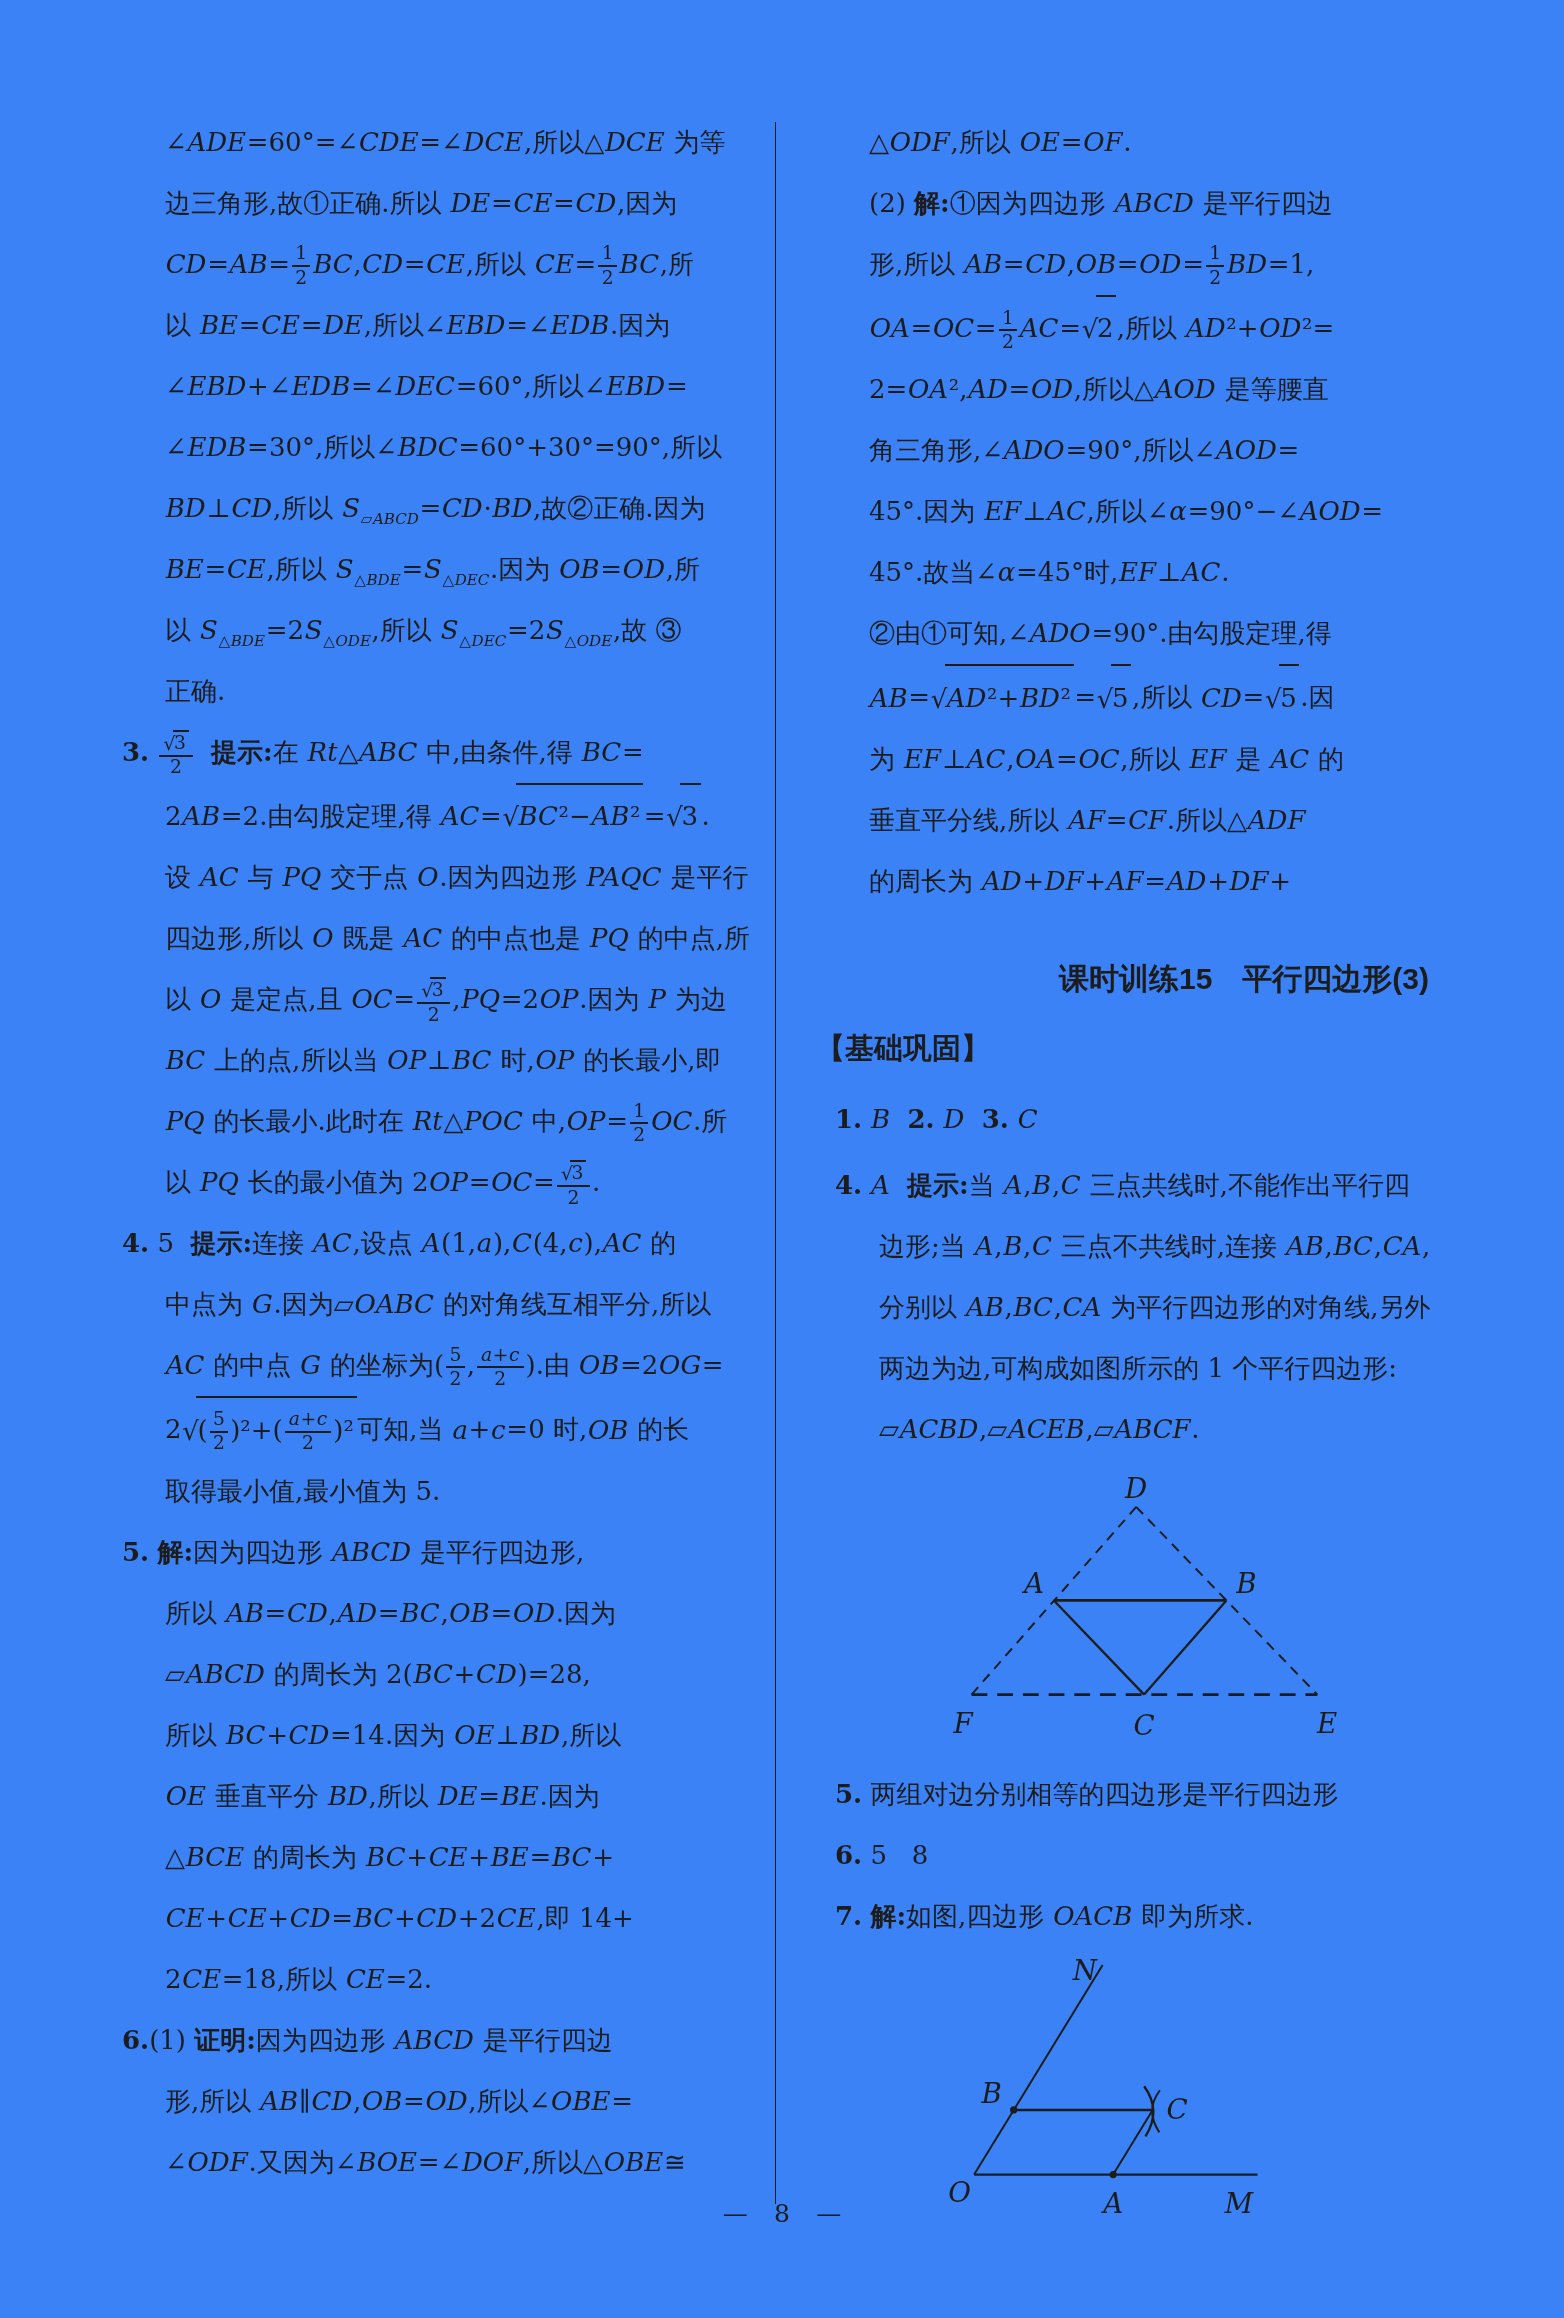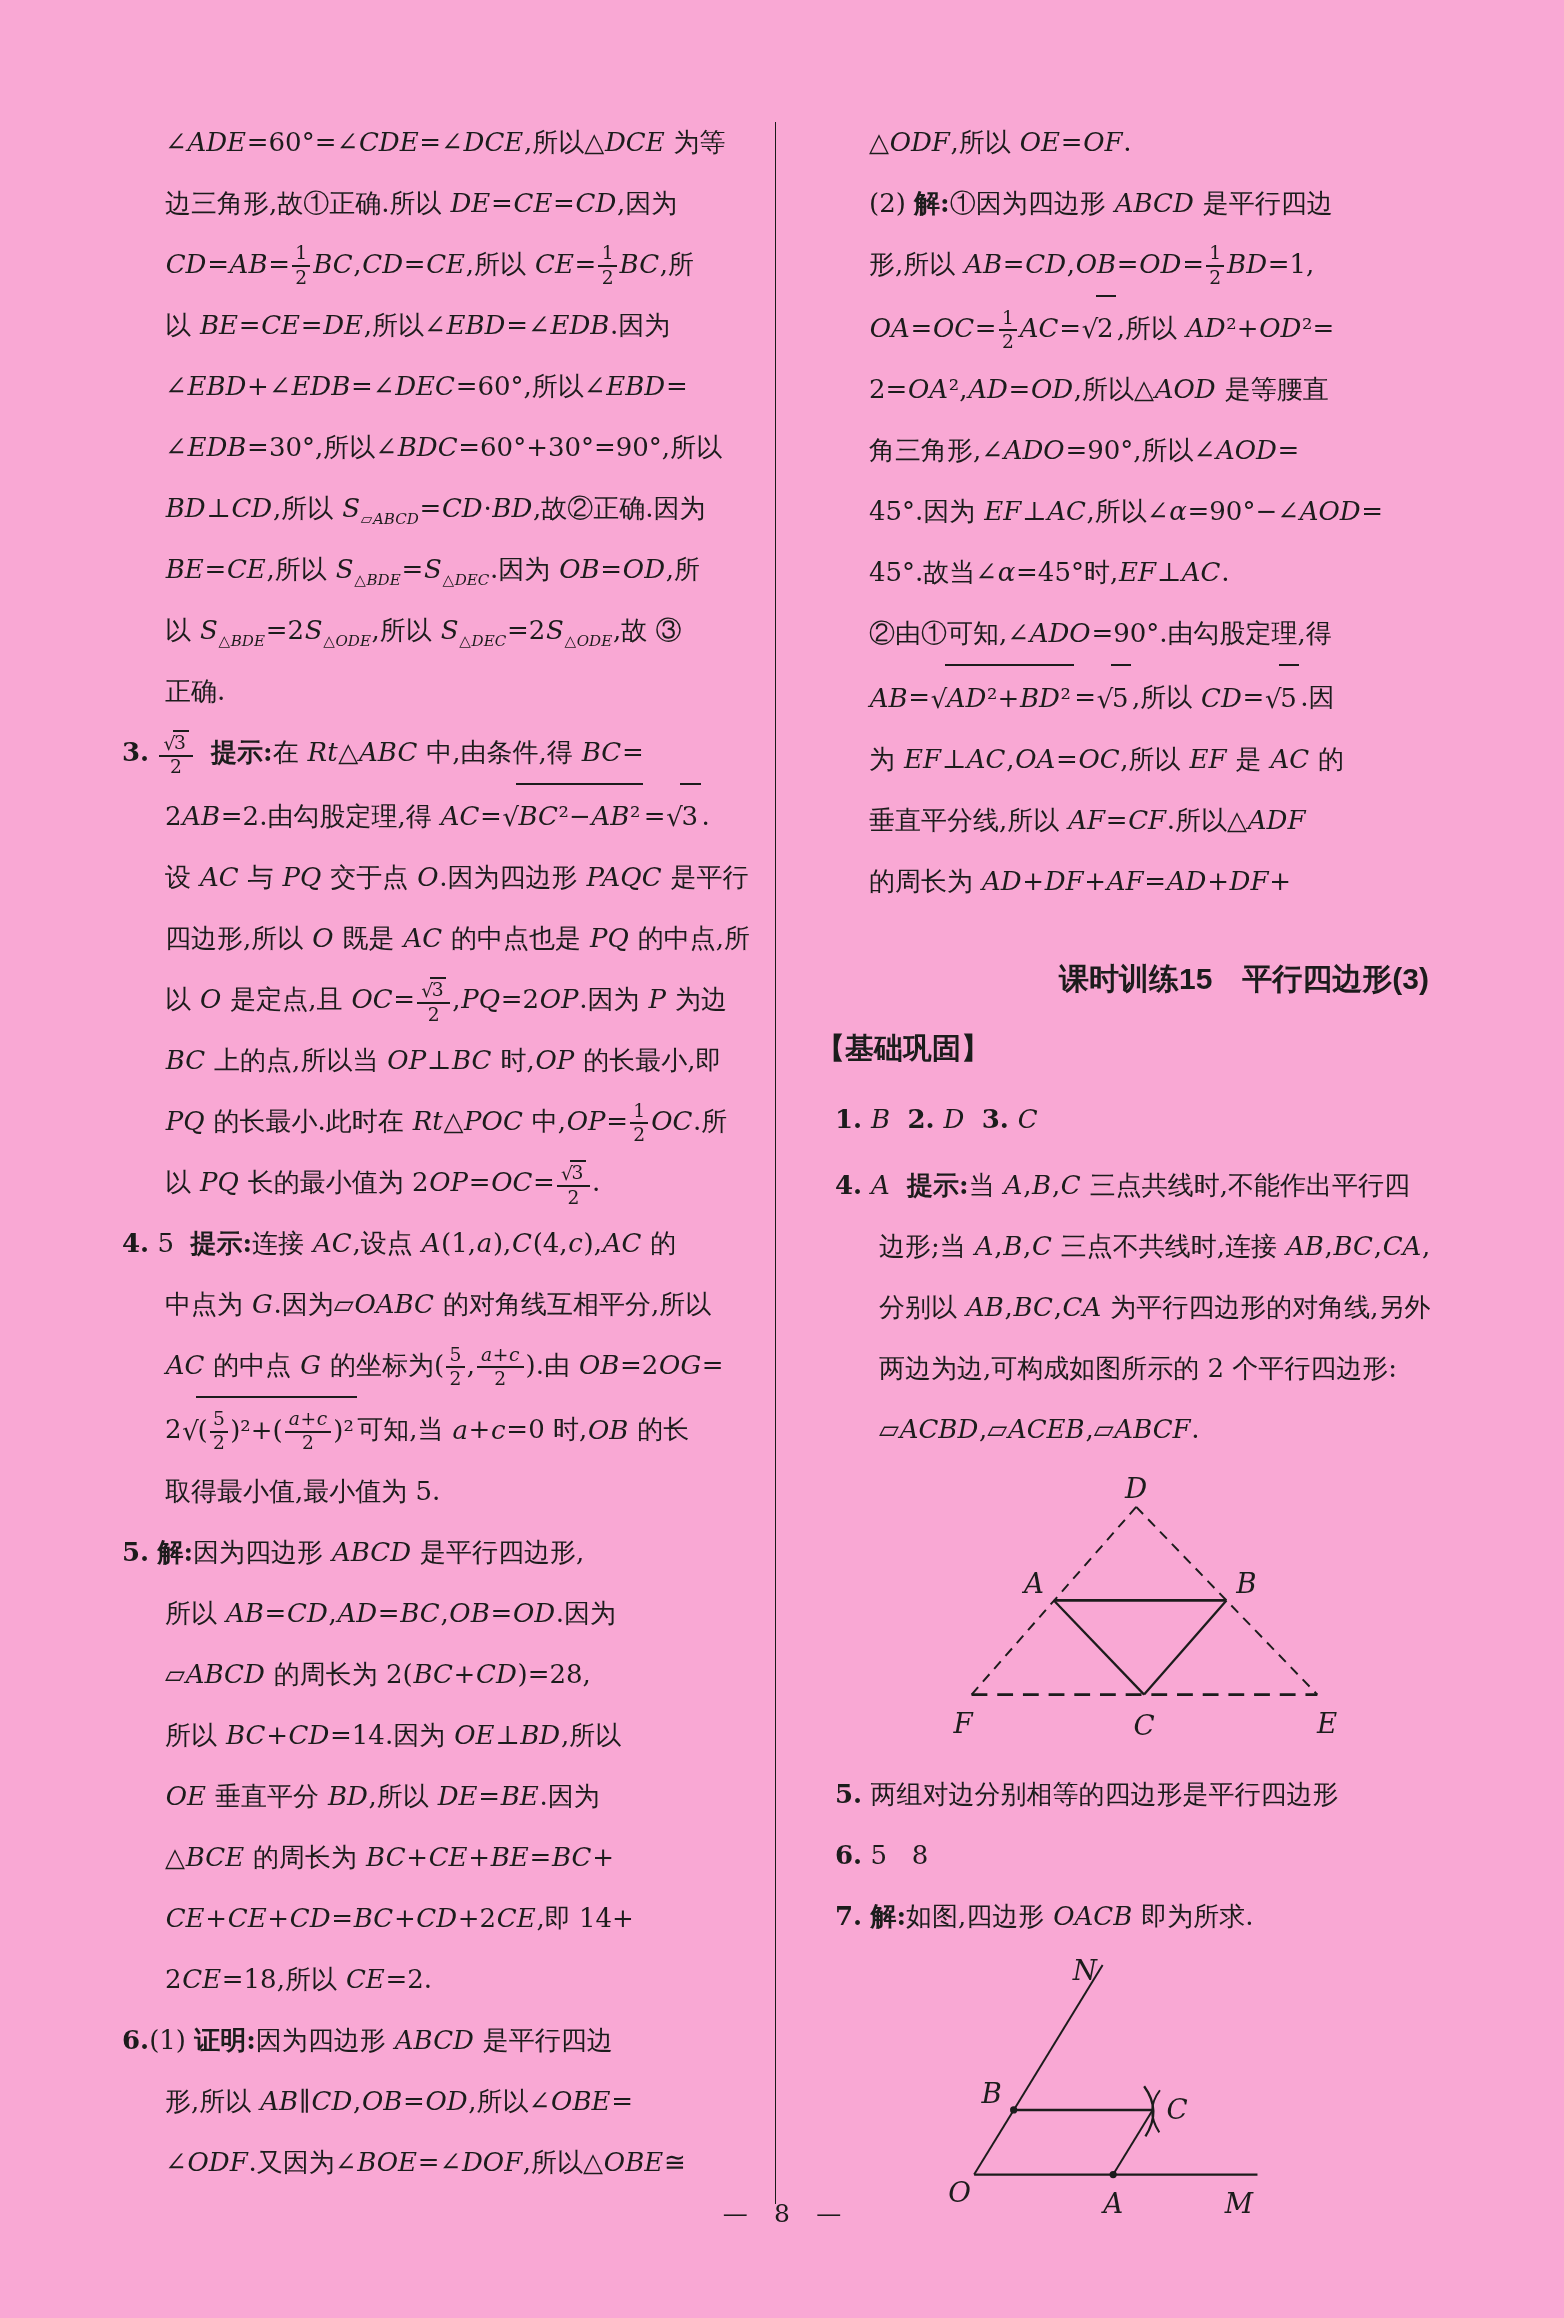--- a/index.html
+++ b/index.html
@@ -1,16 +1,16 @@
 <!DOCTYPE html>
 <html style="font-size:10.5px"><head>
 <meta charset="utf-8">
 <style>
   html,body{margin:0;padding:0;background:#e8e8e8;}
-  .page{position:relative;width:1564px;height:2319px;background:#f9a8d4;color:#1c1c1c;
+  .page{position:relative;width:1564px;height:2319px;background:#3b82f6;color:#1c1c1c;
         font-family:"DejaVu Serif","Liberation Serif",serif;overflow:hidden;}
   .col{position:absolute;top:112px;}
   .col-left{left:165px;width:586px;}
   .col-right{left:869px;width:560px;}
   .ln{font-size:26px;line-height:61px;white-space:pre;}
   .col-left .num{margin-left:-43px;}
   .col-right .num{margin-left:-34px;}
   .col-right .i1{margin-left:10px;}
   .divider{position:absolute;left:775px;top:122px;width:1.3px;height:2082px;background:#1c1c1c;}
   .b{font-weight:700;}
@@ -98,21 +98,21 @@
     <h2 class="sec">课时训练15　平行四边形(3)</h2>
 
     <div class="sub">【基础巩固】</div>
 
     <div class="ln answers num"><span class="b">1.</span> <i>B</i>  <span class="b">2.</span> <i>D</i>  <span class="b">3.</span> <i>C</i></div>
 
     <div class="item4">
         <div class="ln num"><span class="b">4.</span> <i>A</i>  <span class="b">提示:</span>当 <i>A</i>,<i>B</i>,<i>C</i> 三点共线时,不能作出平行四</div>
         <div class="ln i1">边形;当 <i>A</i>,<i>B</i>,<i>C</i> 三点不共线时,连接 <i>AB</i>,<i>BC</i>,<i>CA</i>,</div>
         <div class="ln i1">分别以 <i>AB</i>,<i>BC</i>,<i>CA</i> 为平行四边形的对角线,另外</div>
-        <div class="ln i1">两边为边,可构成如图所示的 2 个平行四边形:</div>
+        <div class="ln i1">两边为边,可构成如图所示的 1 个平行四边形:</div>
         <div class="ln i1">▱<i>ACBD</i>,▱<i>ACEB</i>,▱<i>ABCF</i>.</div>
       </div>
 
     <svg class="d1" width="461" height="264" viewBox="0 0 700 400">
 
       <line x1="345" y1="45" x2="95" y2="330" stroke="#1c1c1c" stroke-width="3" stroke-dasharray="15 11"></line>
       <line x1="345" y1="45" x2="620" y2="330" stroke="#1c1c1c" stroke-width="3" stroke-dasharray="15 11"></line>
       <line x1="95" y1="330" x2="620" y2="330" stroke="#1c1c1c" stroke-width="4.5" stroke-dasharray="24 15"></line>
 
       <line x1="220" y1="187" x2="482" y2="187" stroke="#1c1c1c" stroke-width="4"></line>

